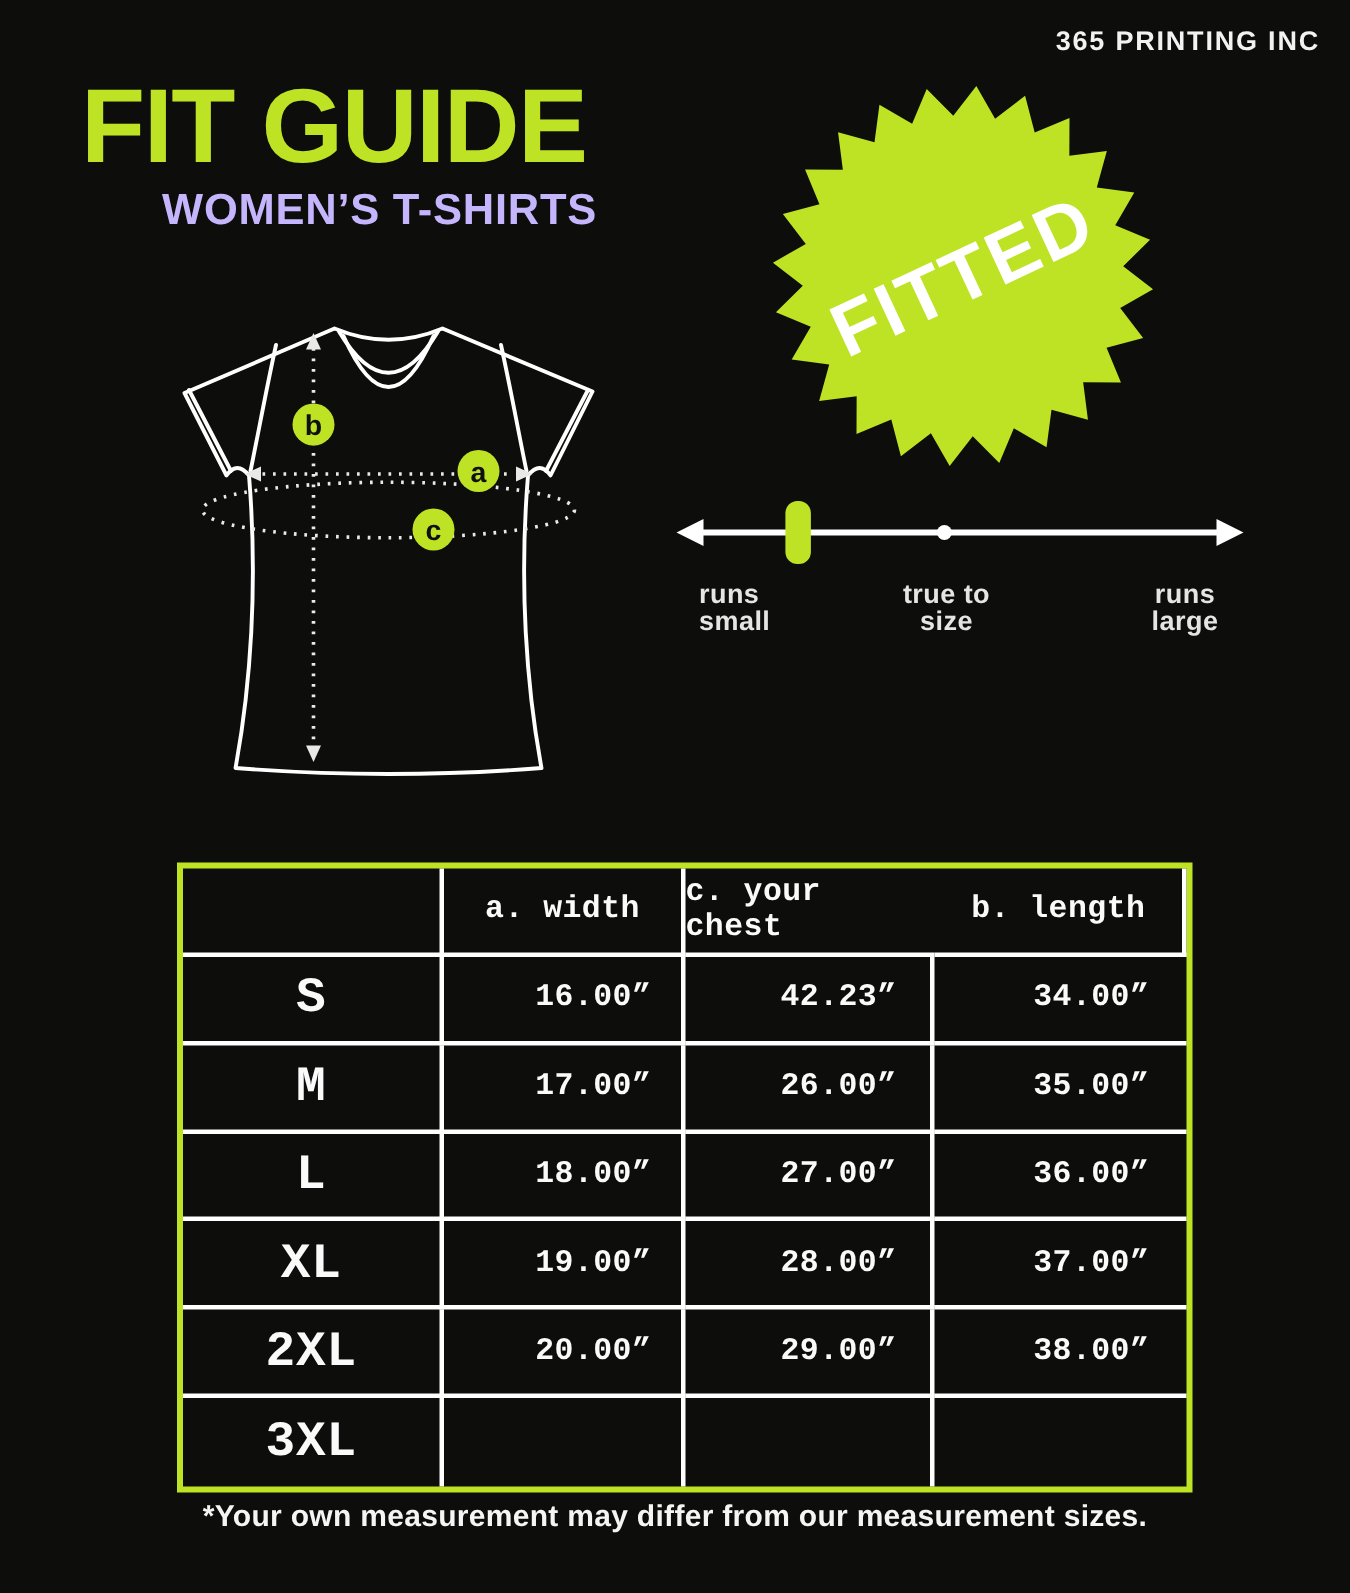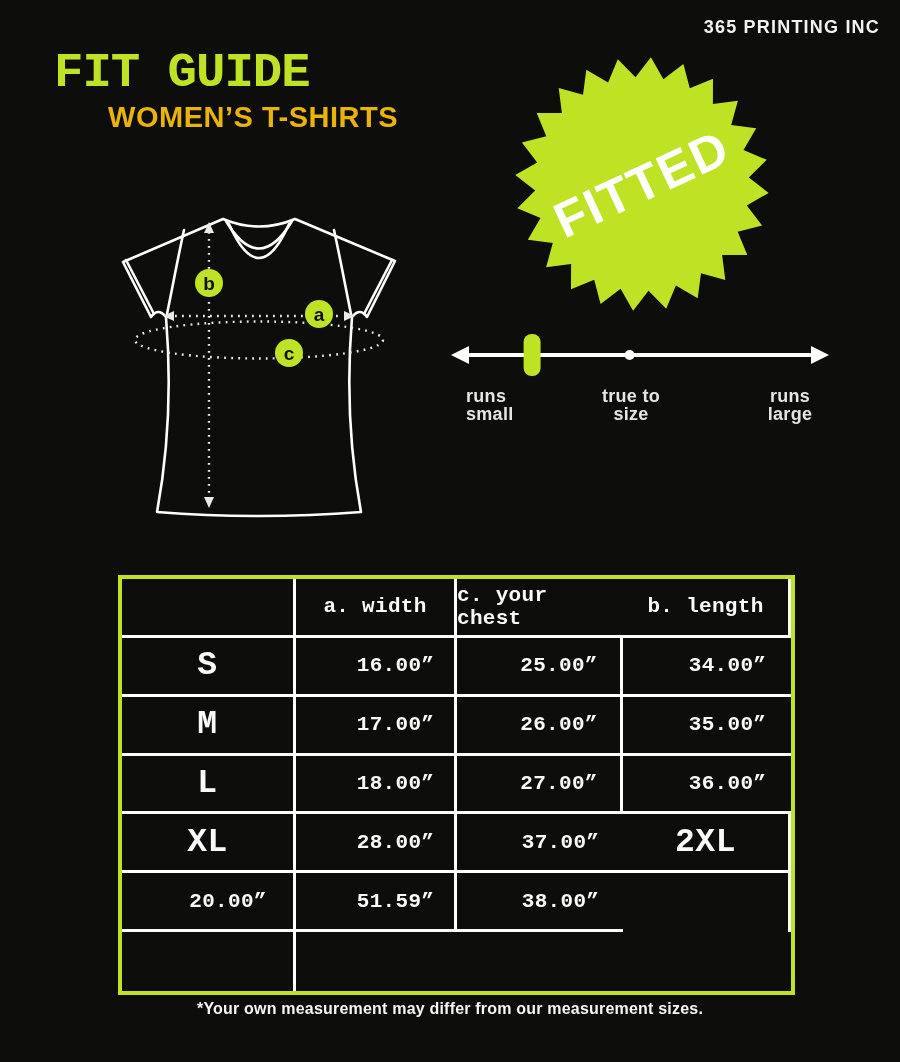--- a/index.html
+++ b/index.html
@@ -8,25 +8,25 @@
     position:relative;width:900px;height:1062px;background:var(--bg);
     font-family:"Liberation Sans",sans-serif;font-weight:bold;color:var(--white);
     overflow:hidden;
   }
   .brand{
     position:absolute;top:17px;right:20px;
     font-size:18px;letter-spacing:1.2px;color:#f2f2f2;white-space:nowrap;
   }
   .title-block{position:absolute;left:54px;top:48px;width:344px;}
   .title-main{
-    font-size:49px;line-height:1.05;color:var(--green);
-    letter-spacing:-1px;white-space:nowrap;font-family:Liberation Mono, monospace;
+    font-size:70px;line-height:1.05;color:var(--green);
+    letter-spacing:-1px;white-space:nowrap;
   }
   .title-sub{
-    font-size:29px;line-height:1;color:#eab308;text-align:right;
+    font-size:29px;line-height:1;color:#c4b5fd;text-align:right;
     margin-top:4px;letter-spacing:0.5px;white-space:nowrap;
   }
   .tshirt-wrap{position:absolute;left:90px;top:190px;width:340px;height:350px;}
   .badge-wrap{position:absolute;left:512px;top:54px;width:260px;height:260px;}
   .scale-wrap{position:absolute;left:450px;top:325px;width:380px;height:60px;}
   .scale-label{
     position:absolute;font-size:18px;line-height:1.02;letter-spacing:0.3px;
     color:#e5e5e5;
   }
   .scale-label.left{left:466px;top:387px;text-align:left;}
@@ -45,21 +45,21 @@
     color:#fafafa;box-sizing:border-box;font-family:Liberation Mono, monospace;
   }
   .cell.lc{border-right:none;}
   .cell.lr{border-bottom:none;}
   .cell.head{font-size:21px;letter-spacing:0.3px;}
   .cell.size{font-size:33px;letter-spacing:0.5px;}
   .cell.val{font-size:21px;letter-spacing:0.3px;padding-left:41px;}
 
   .footnote{
     position:absolute;left:0;right:0;top:1000px;text-align:center;
-    font-size:16px;letter-spacing:0.2px;color:#f5f5f5;
+    font-size:20px;letter-spacing:0.2px;color:#f5f5f5;
   }
   svg text{font-family:"Liberation Sans",sans-serif;font-weight:bold;}
 </style>
 </head>
 <body>
 
 <div class="canvas">
 
   <div class="brand">365 PRINTING INC</div>
 
@@ -134,42 +134,44 @@
   </div>
 
   <div class="size-table">
     <div class="cell head"></div>
     <div class="cell head">a. width</div>
     <div class="cell head lc">c. your chest</div>
     <div class="cell head">b. length</div>
 
     <div class="cell size">S</div>
     <div class="cell val">16.00”</div>
-    <div class="cell val">25.00”</div>
+    <div class="cell val">42.23”</div>
     <div class="cell val lc">34.00”</div>
 
     <div class="cell size">M</div>
     <div class="cell val">17.00”</div>
     <div class="cell val">26.00”</div>
     <div class="cell val lc">35.00”</div>
 
     <div class="cell size">L</div>
     <div class="cell val">18.00”</div>
     <div class="cell val">27.00”</div>
     <div class="cell val lc">36.00”</div>
 
     <div class="cell size">XL</div>
+    <div class="cell val">19.00”</div>
     <div class="cell val">28.00”</div>
     <div class="cell val lc">37.00”</div>
 
     <div class="cell size">2XL</div>
     <div class="cell val">20.00”</div>
-    <div class="cell val">51.59”</div>
+    <div class="cell val">29.00”</div>
     <div class="cell val lc">38.00”</div>
 
+    <div class="cell size lr">3XL</div>
     <div class="cell val lr"></div>
     <div class="cell val lr"></div>
     <div class="cell val lc lr"></div>
   </div>
 
   <div class="footnote">*Your own measurement may differ from our measurement sizes.</div>
 
 </div>
 
 </body></html>

